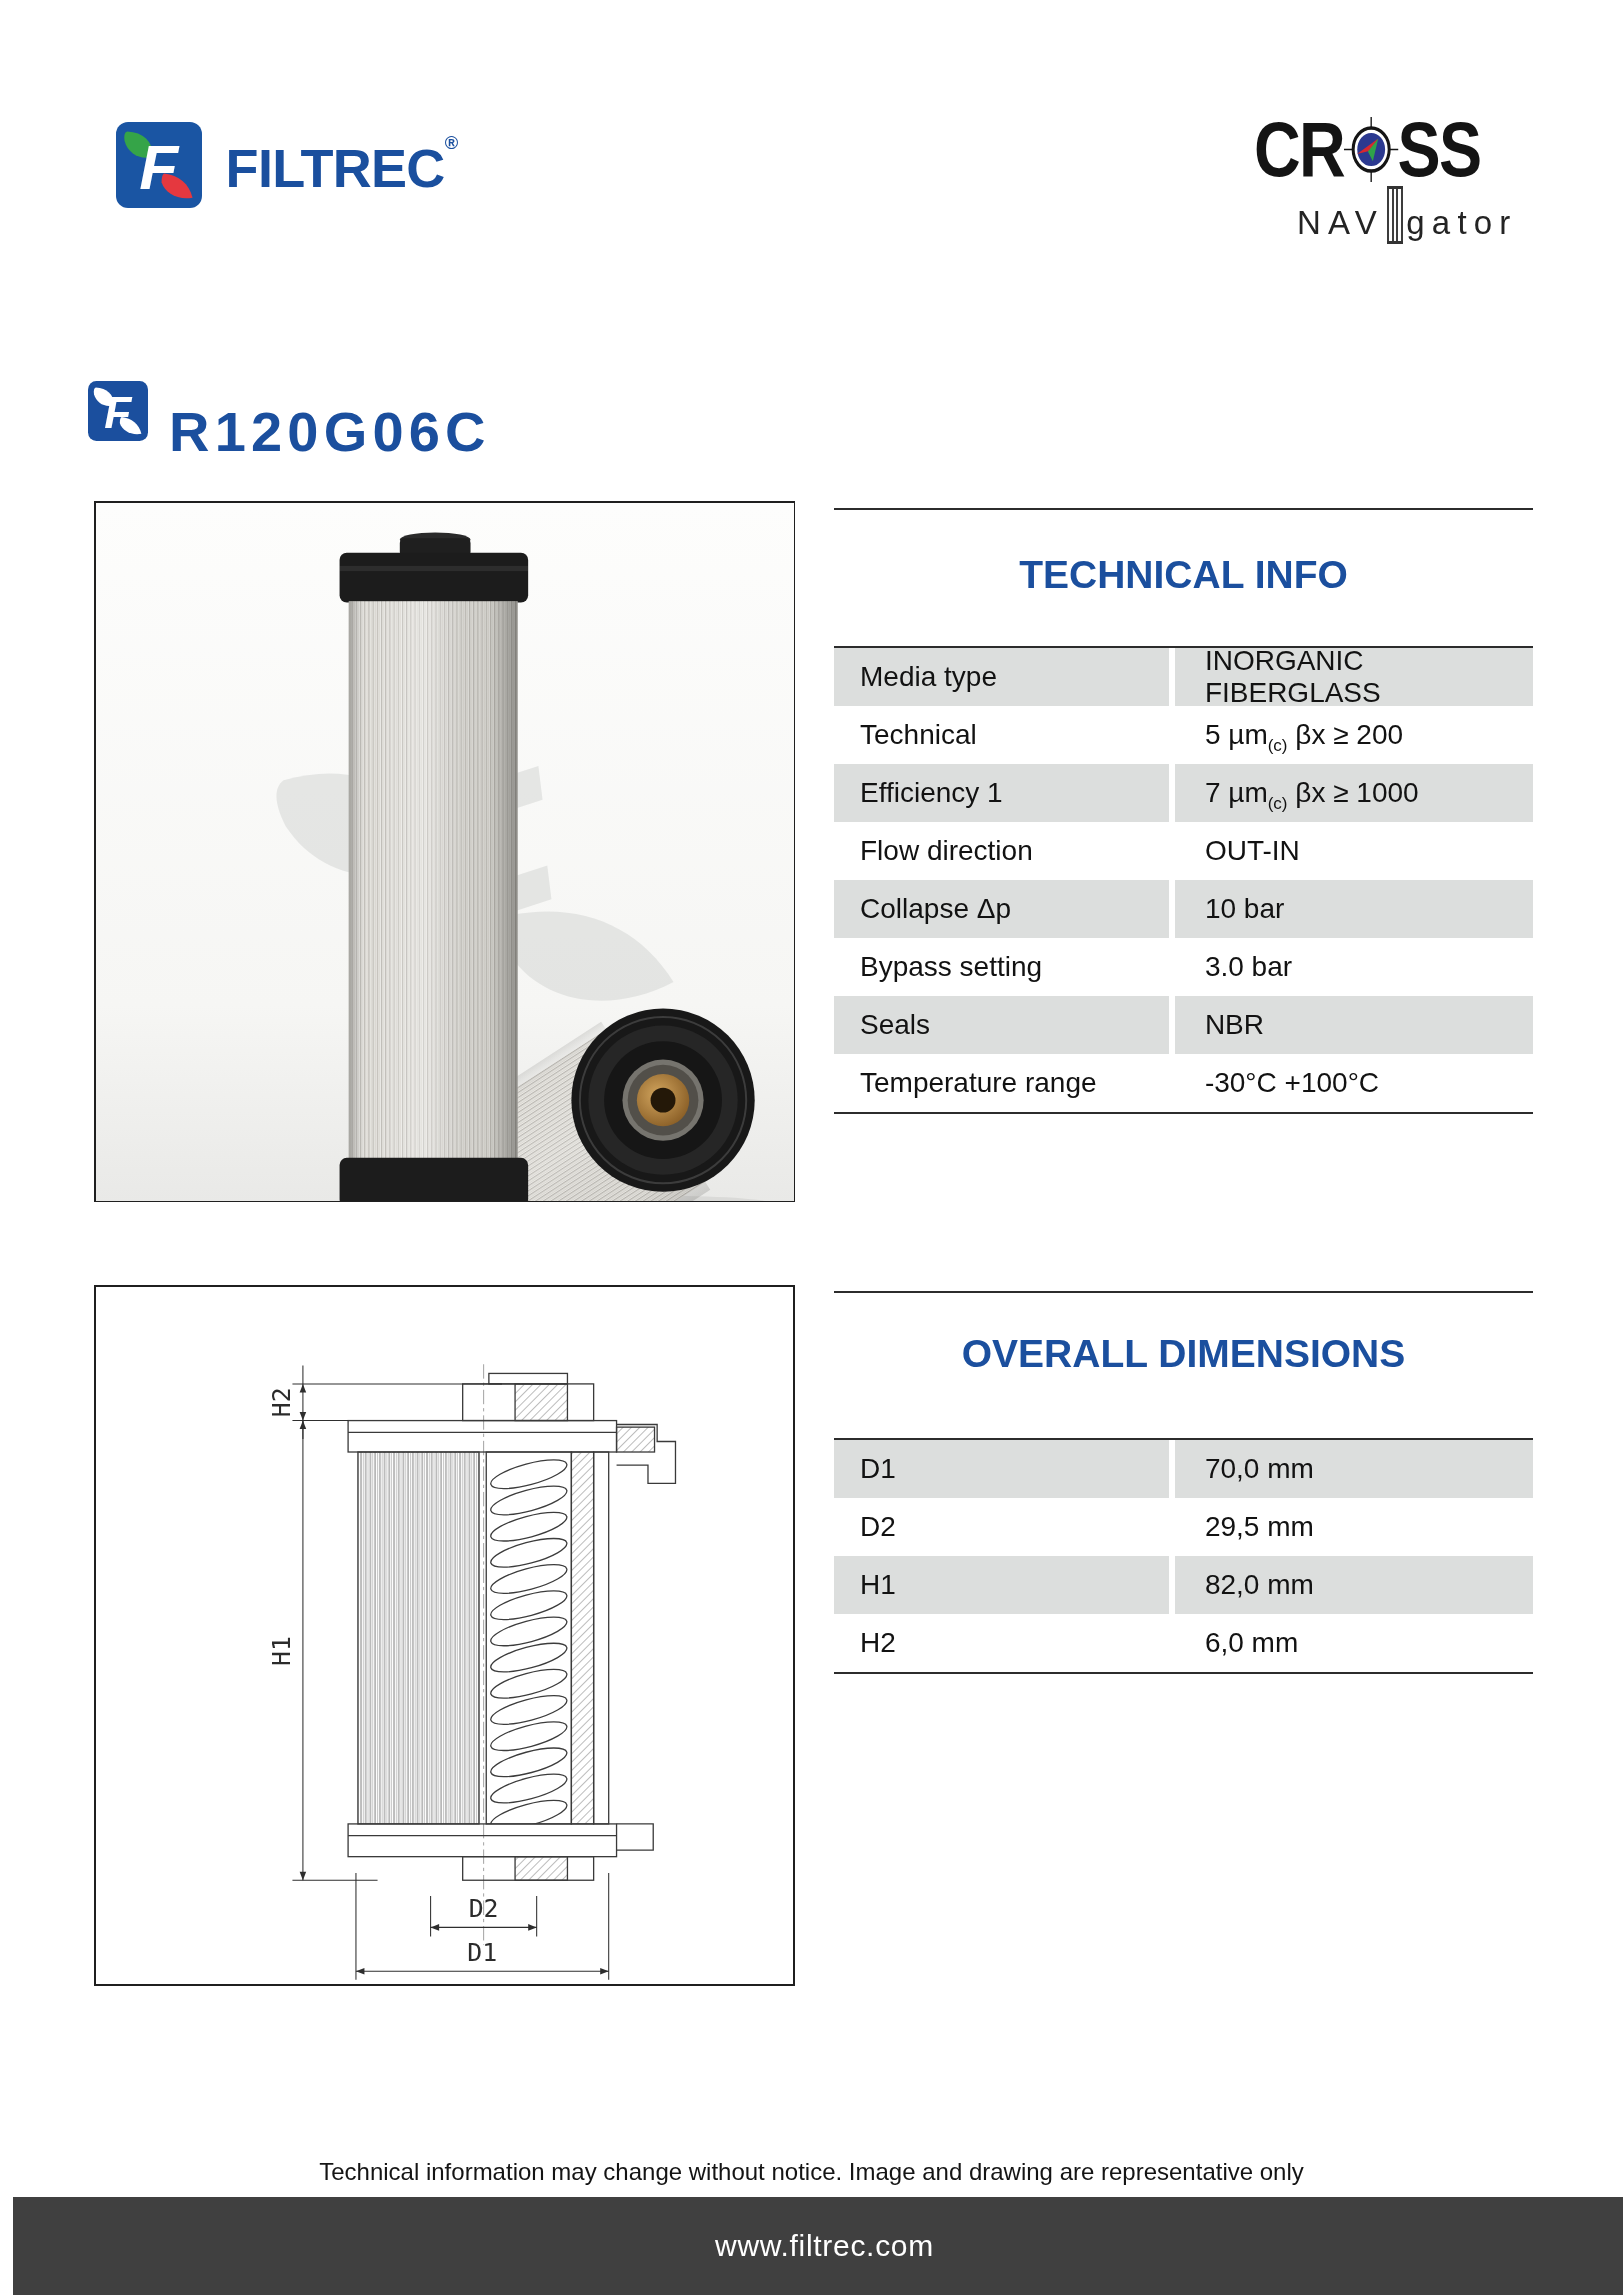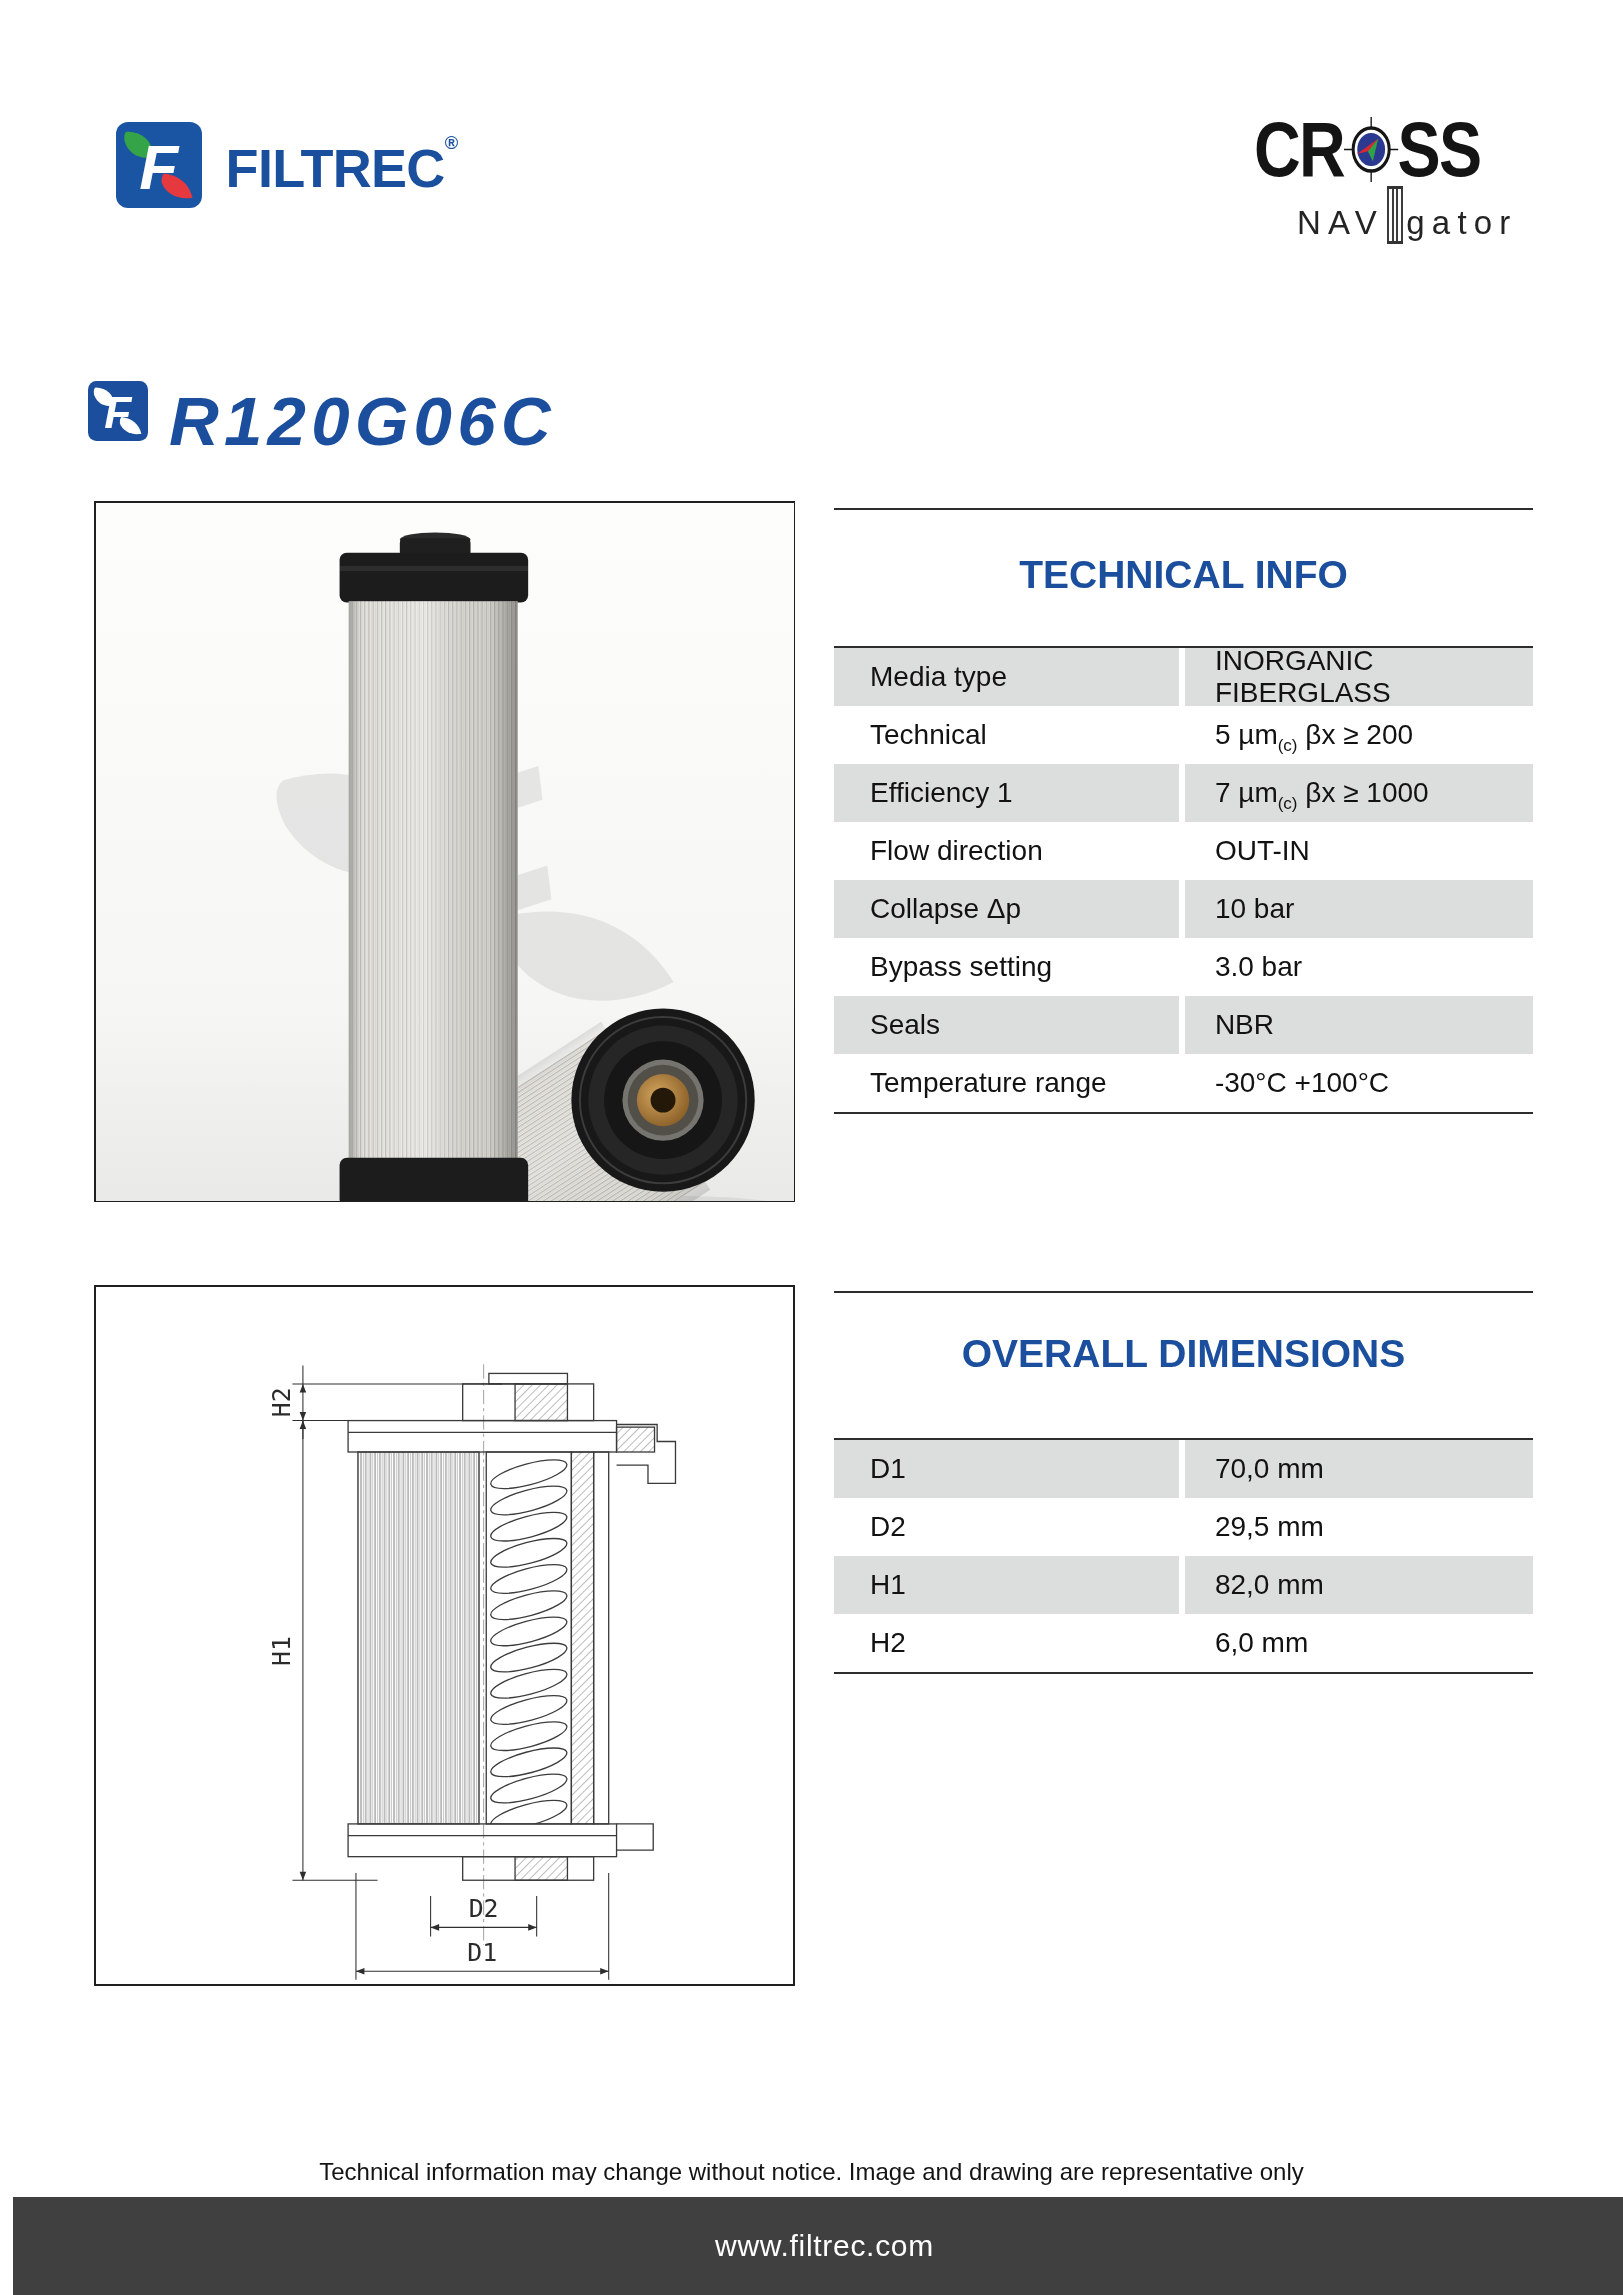--- a/index.html
+++ b/index.html
@@ -18,40 +18,40 @@
   .cross-row1 svg{width:65px;height:65px;margin:0 -0.7px;display:block;}
   .cross-row2{display:flex;align-items:flex-end;margin-top:-2.6px;padding-left:43px;
               font-size:33px;color:#242424;letter-spacing:7.2px;line-height:34px;}
   .column-glyph{width:15.7px;height:52px;margin:0 3.3px;position:relative;top:3.9px;
                 background:repeating-linear-gradient(90deg,#3c3c3c 0 2px,#fcfcfc 2px 4.6px);
                 border-top:3.3px solid #333;border-bottom:3.3px solid #333;}
 
   
   .pcode-icon{position:absolute;left:88px;top:381px;width:60px;height:60px;}
   .pcode-icon svg{width:60px;height:60px;display:block;}
-  .pcode-text{position:absolute;left:169px;top:392px;height:60px;line-height:60px;
-              font-size:69px;font-weight:bold;color:#1b4f9e;letter-spacing:5.2px;font-style:italic;}
+  .pcode-text{position:absolute;left:169px;top:402px;height:60px;line-height:60px;
+              font-size:56px;font-weight:bold;color:#1b4f9e;letter-spacing:5.2px;}
 
   
   .imgbox{position:absolute;left:94px;width:701px;height:701px;border:2px solid #1f1f1f;
           box-sizing:border-box;background:#fff;}
   .imgbox svg{display:block;width:698px;height:698px;}
   #photo-box{top:501px;}
   #drawing-box{top:1285px;}
 
   
   .sec-rule{position:absolute;left:834px;width:699px;height:2px;background:#2c2c2c;}
   .sec-title{position:absolute;left:834px;width:699px;text-align:center;
              font-size:39px;font-weight:bold;color:#1b4f9e;}
   .dtable{position:absolute;left:834px;width:699px;border-top:2px solid #2c2c2c;
           border-bottom:2px solid #2c2c2c;background:#fff;}
   .trow{display:flex;height:58px;}
   .trow.gray .cell{background:#dcdedd;}
   .cell{display:flex;align-items:center;font-size:28px;color:#121212;}
-  .cell.label{width:309px;padding-left:36px;}
+  .cell.label{width:309px;padding-left:26px;}
   .colgap{width:5.9px;background:#ffffff;}
   .cell.value{flex:1;padding-left:30px;}
   .cell sub{font-size:17px;line-height:0;}
 
   
   .disclaimer{position:absolute;left:0;top:2158px;width:100%;text-align:center;
               font-size:24px;color:#141414;}
   .bottom-bar{position:absolute;left:0;top:2197px;width:100%;height:98px;background:#404040;
               display:flex;align-items:center;justify-content:center;margin-left:13px;}
   .bottom-bar .url{color:#ffffff;font-size:30px;letter-spacing:0.7px;}

